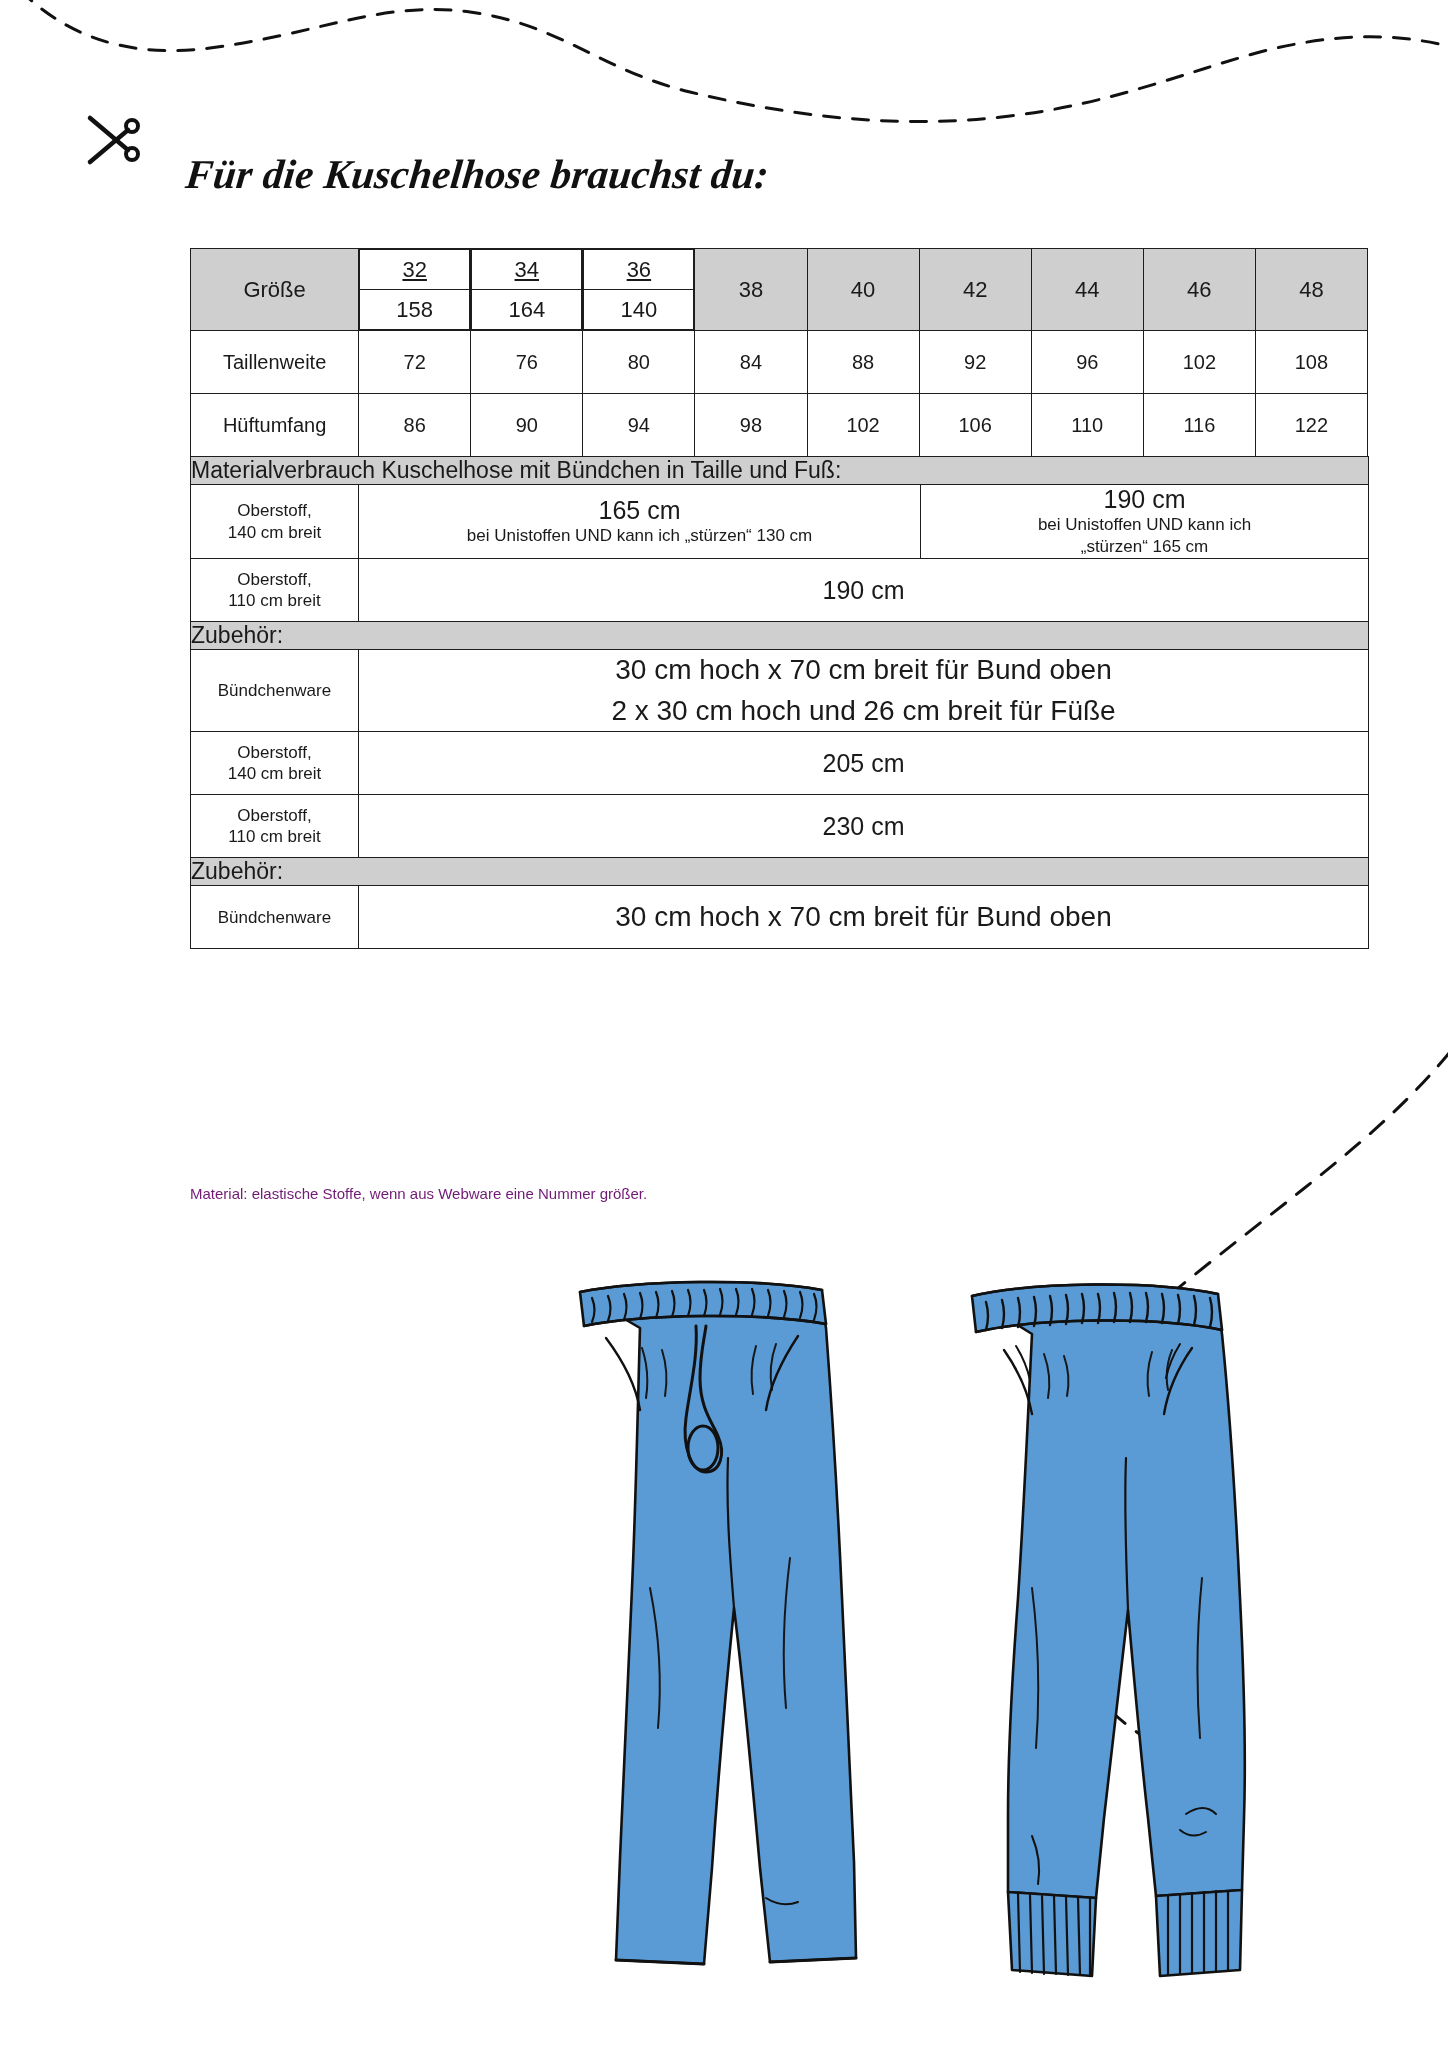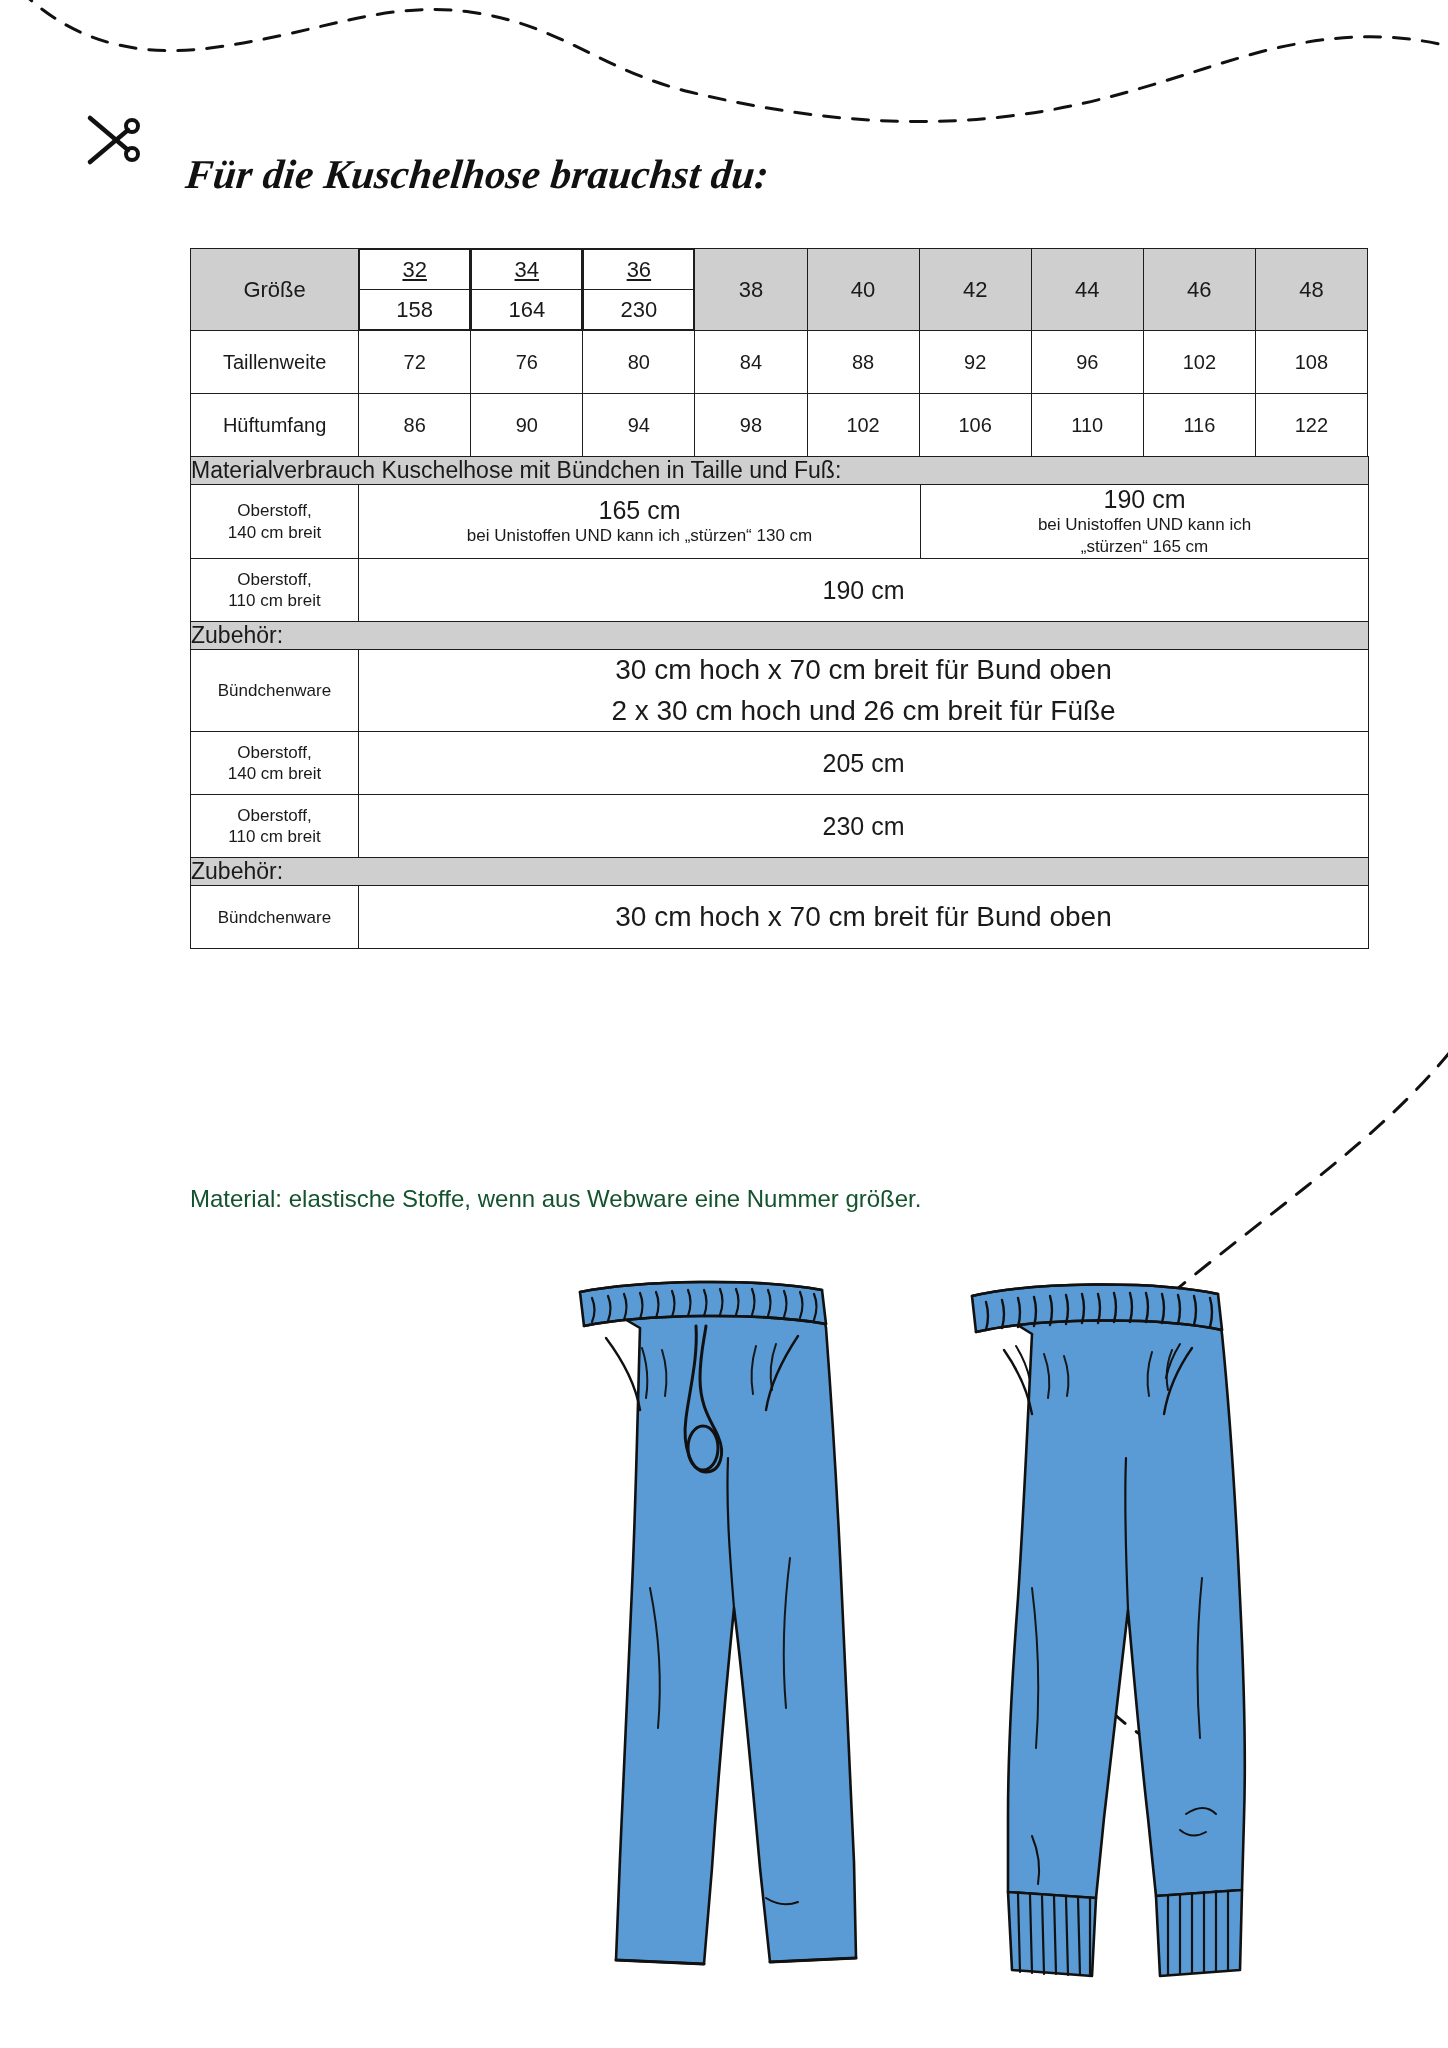--- a/index.html
+++ b/index.html
@@ -74,21 +74,21 @@
   .dual td{border:0;height:39px;font-size:22px;}
   .dual tr:first-child td{border-bottom:1px solid #1d1d1d;text-decoration:underline;}
   .big{font-size:25px;}
   .sub{font-size:17px;line-height:1.3;}
   .cellpad{padding:9px 8px;}
   .two-line{line-height:1.45;font-size:28px;}
 
   
   .note{
     position:absolute;left:190px;top:1185px;
-    font-size:24px;color:#14532d;white-space:nowrap;text-align:right;
+    font-size:15px;color:#701a75;white-space:nowrap;text-align:right;
   }
 
   
   .illu{position:absolute;left:520px;top:1258px;width:820px;height:760px;}
 </style>
 </head>
 <body>
 
 <div class="page">
 
@@ -153,21 +153,21 @@
           </tbody>
               </table>
         </td>
         <td class="dualbox grey">
           <table class="dual">
             <tbody>
                   <tr>
                     <td>36</td>
                   </tr>
             <tr>
-                    <td>230</td>
+                    <td>140</td>
                   </tr>
           </tbody>
               </table>
         </td>
 
         <td class="sizecell grey">38</td>
         <td class="sizecell grey">40</td>
         <td class="sizecell grey">42</td>
         <td class="sizecell grey">44</td>
         <td class="sizecell grey">46</td>

